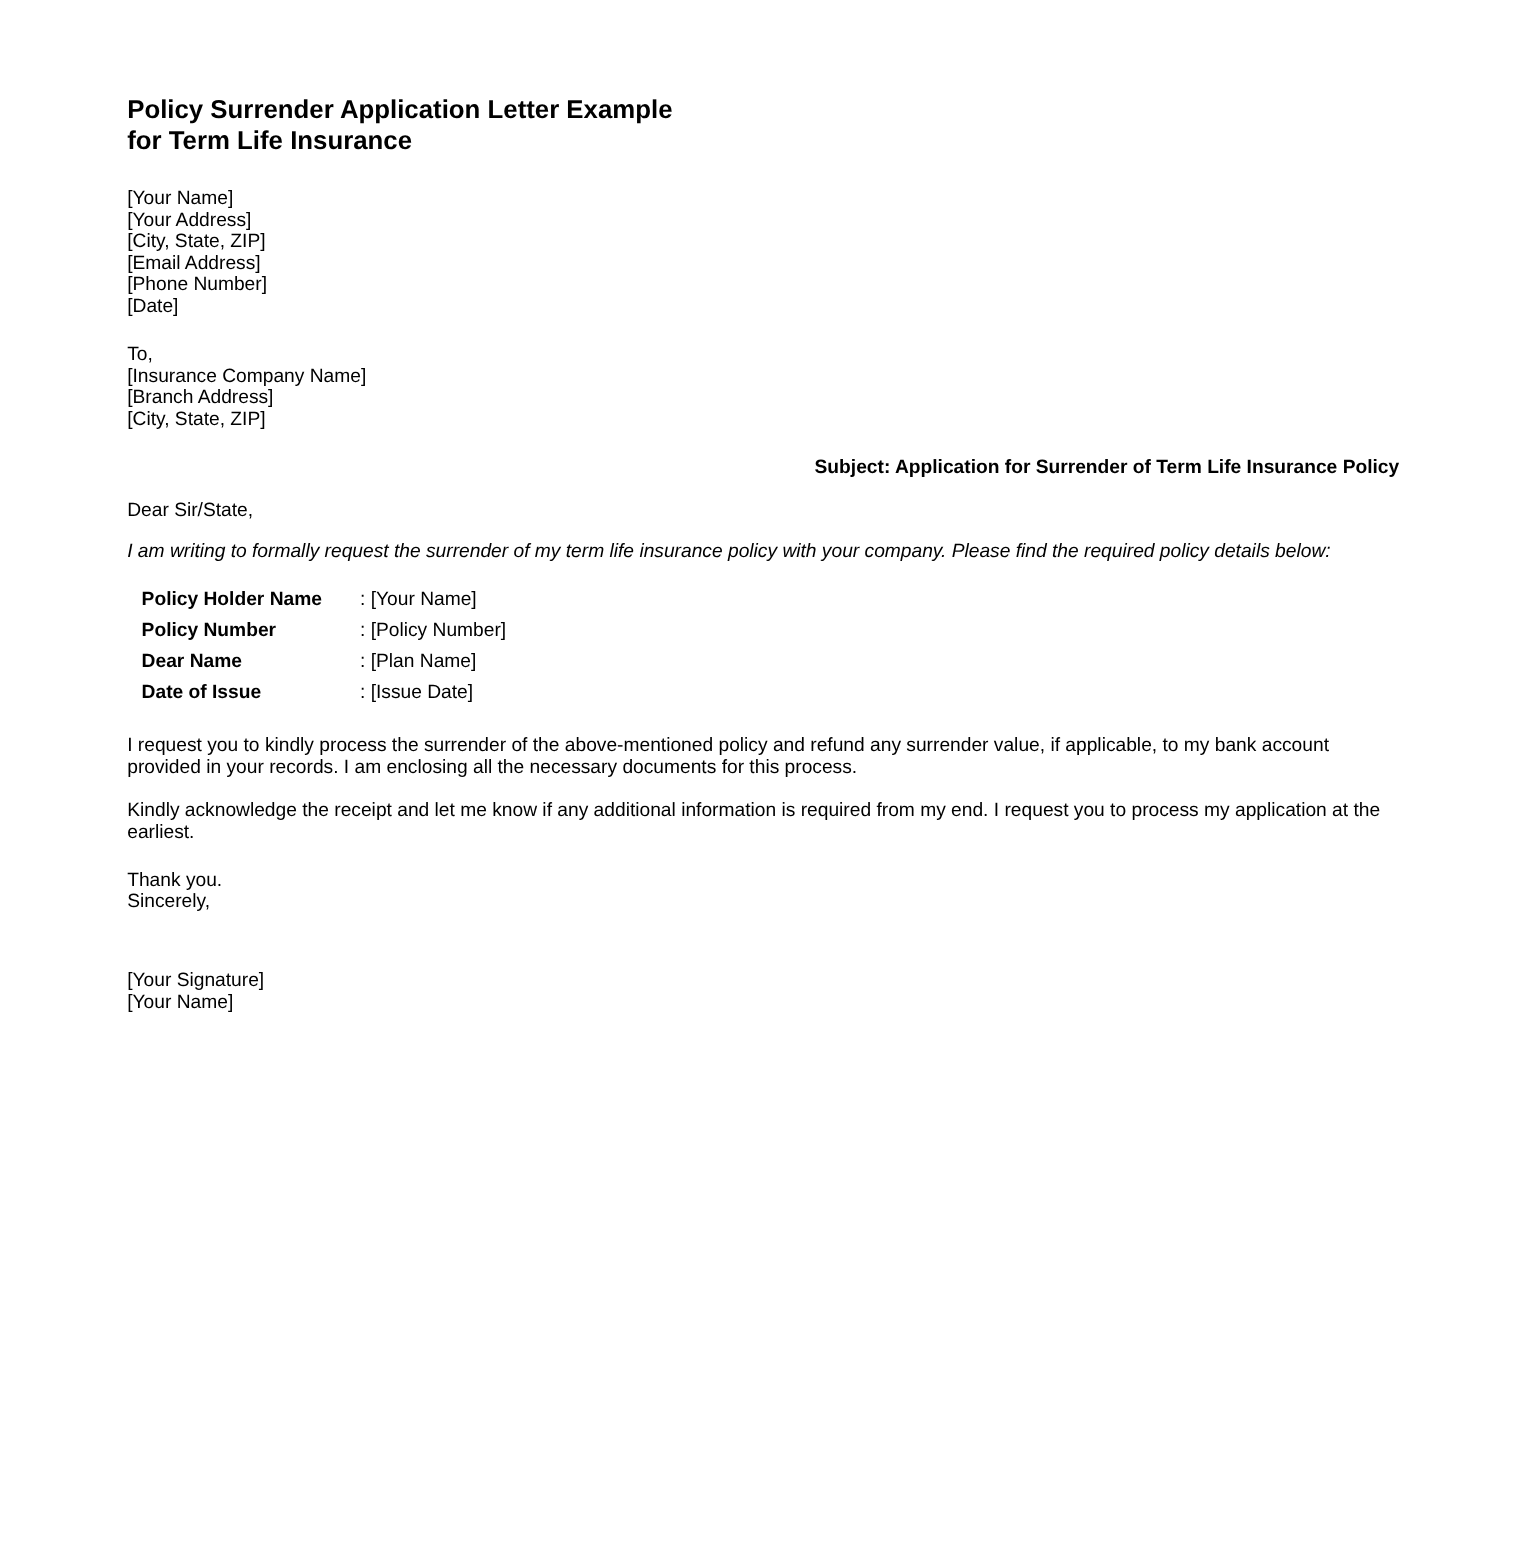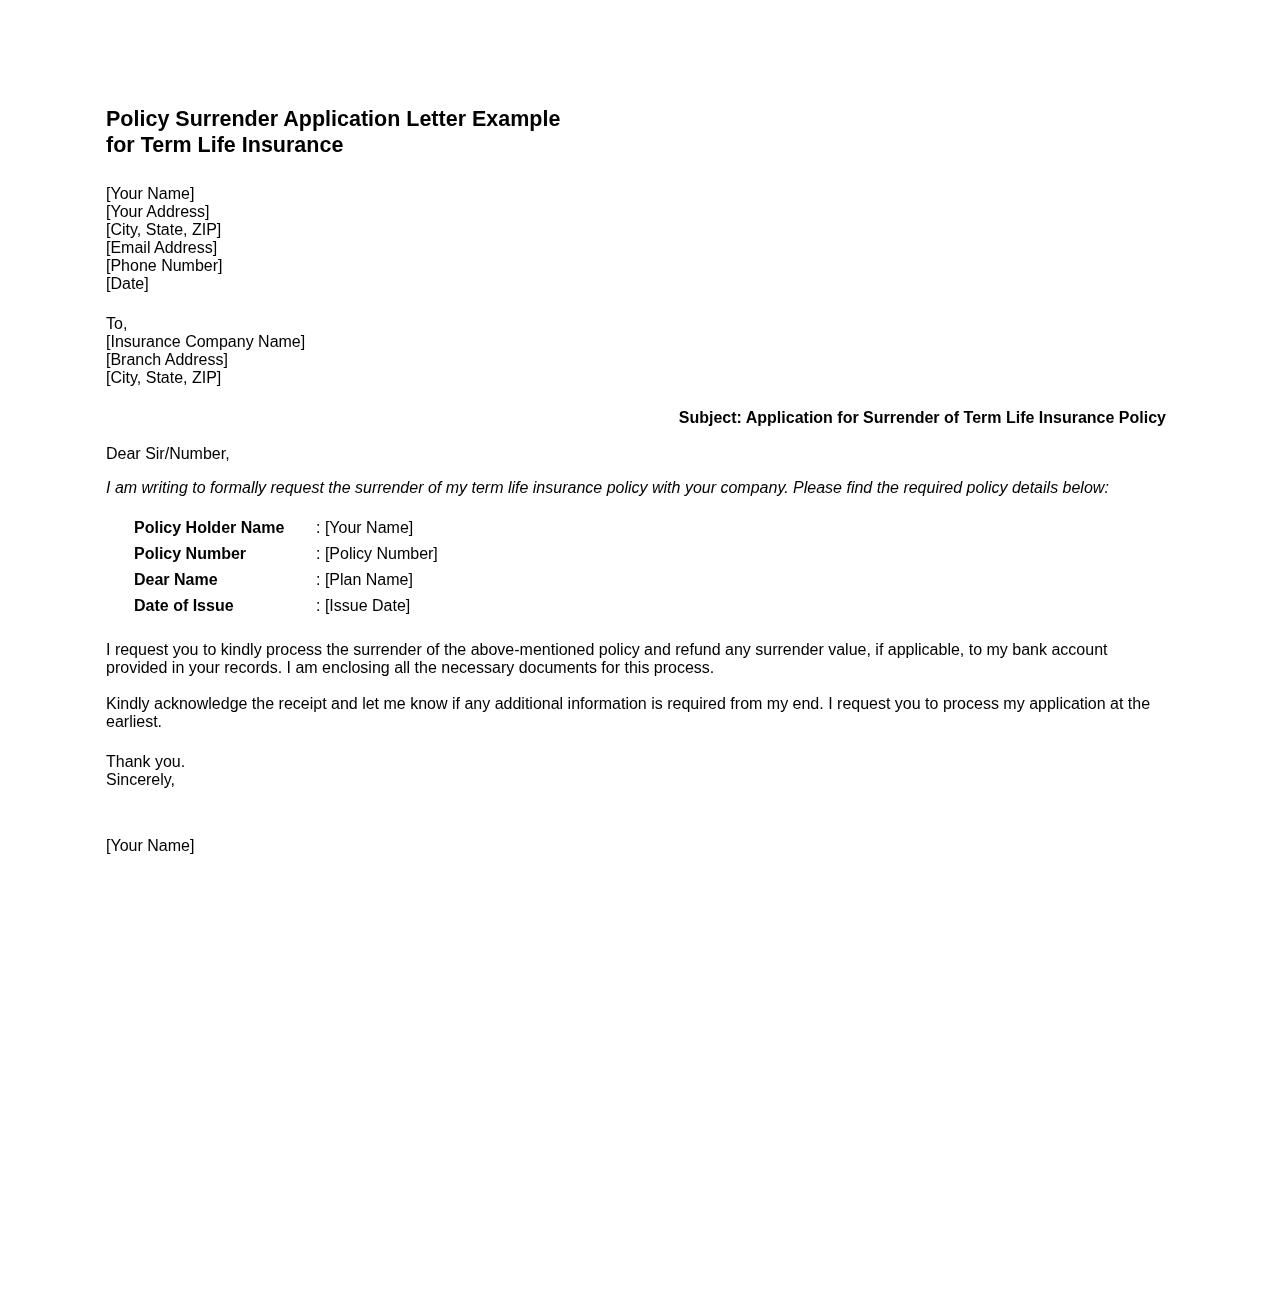--- a/index.html
+++ b/index.html
@@ -11,21 +11,21 @@
       width: 1278px;
       height: 1300px;
       position: relative;
       font-family: "Liberation Sans", sans-serif;
       color: #000000;
       font-size: 16px;
     }
     .page {
       position: absolute;
       left: 106px;
-      top: 106px;
+      top: 78px;
       width: 1060px;
     }
     .title {
       font-size: 21.5px;
       font-weight: bold;
       line-height: 26px;
       margin: 0;
       width: 520px;
     }
     .block {
@@ -55,21 +55,21 @@
     .para {
       line-height: 18px;
       margin: 0;
     }
     .intro {
       margin-top: 16px;
       font-style: italic;
     }
     .details {
       margin-top: 18px;
-      margin-left: 28px;
+      margin-left: 12px;
     }
     .detail-row {
       display: flex;
       height: 26px;
       line-height: 26px;
     }
     .detail-label {
       width: 182px;
       font-weight: bold;
     }
@@ -111,21 +111,21 @@
 
   <div class="block recipient">
     <span class="line">To,</span>
     <span class="line">[Insurance Company Name]</span>
     <span class="line">[Branch Address]</span>
     <span class="line">[City, State, ZIP]</span>
   </div>
 
   <div class="subject">Subject: Application for Surrender of Term Life Insurance Policy</div>
 
-  <div class="salutation">Dear Sir/Number,</div>
+  <div class="salutation">Dear Sir/State,</div>
 
   <p class="para intro">I am writing to formally request the surrender of my term life insurance policy with your company. Please find the required policy details below:</p>
 
   <div class="details">
     <div class="detail-row">
       <span class="detail-label">Policy Holder Name</span>
       <span class="detail-value">: [Your Name]</span>
     </div>
     <div class="detail-row">
       <span class="detail-label">Policy Number</span>
@@ -143,15 +143,16 @@
 
   <p class="para p1">I request you to kindly process the surrender of the above-mentioned policy and refund any surrender value, if applicable, to my bank account provided in your records. I am enclosing all the necessary documents for this process.</p>
   <p class="para p2">Kindly acknowledge the receipt and let me know if any additional information is required from my end. I request you to process my application at the earliest.</p>
 
   <div class="block closing">
     <span class="line">Thank you.</span>
     <span class="line">Sincerely,</span>
   </div>
 
   <div class="block signature">
+    <span class="line">[Your Signature]</span>
     <span class="line">[Your Name]</span>
   </div>
 </div>
 
 </body></html>

